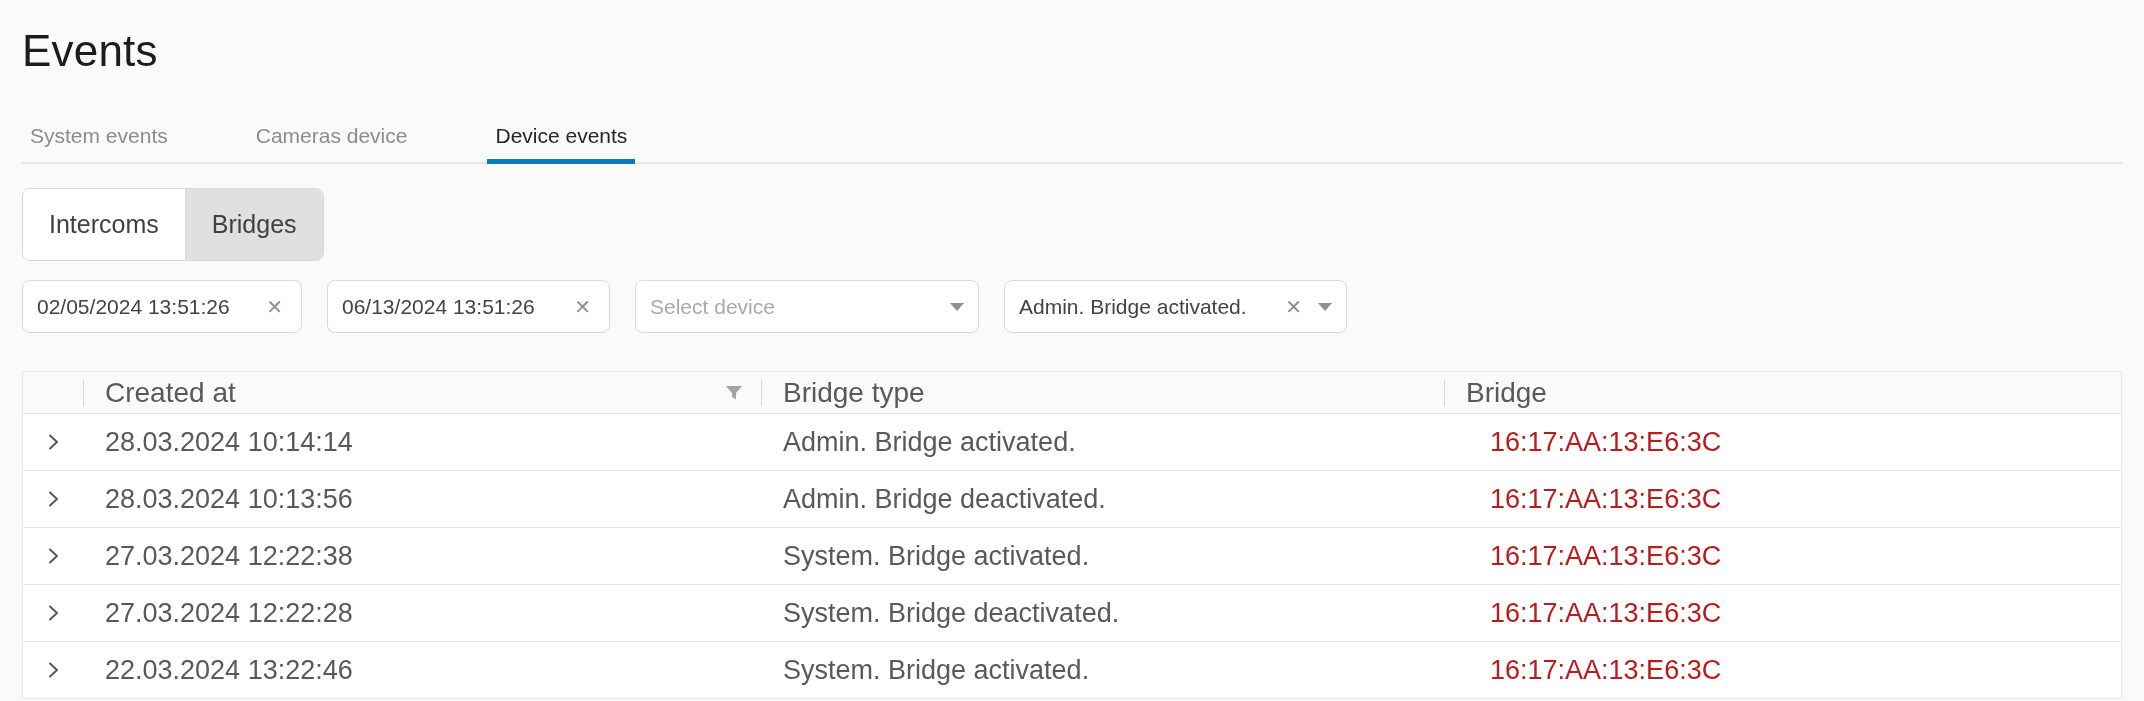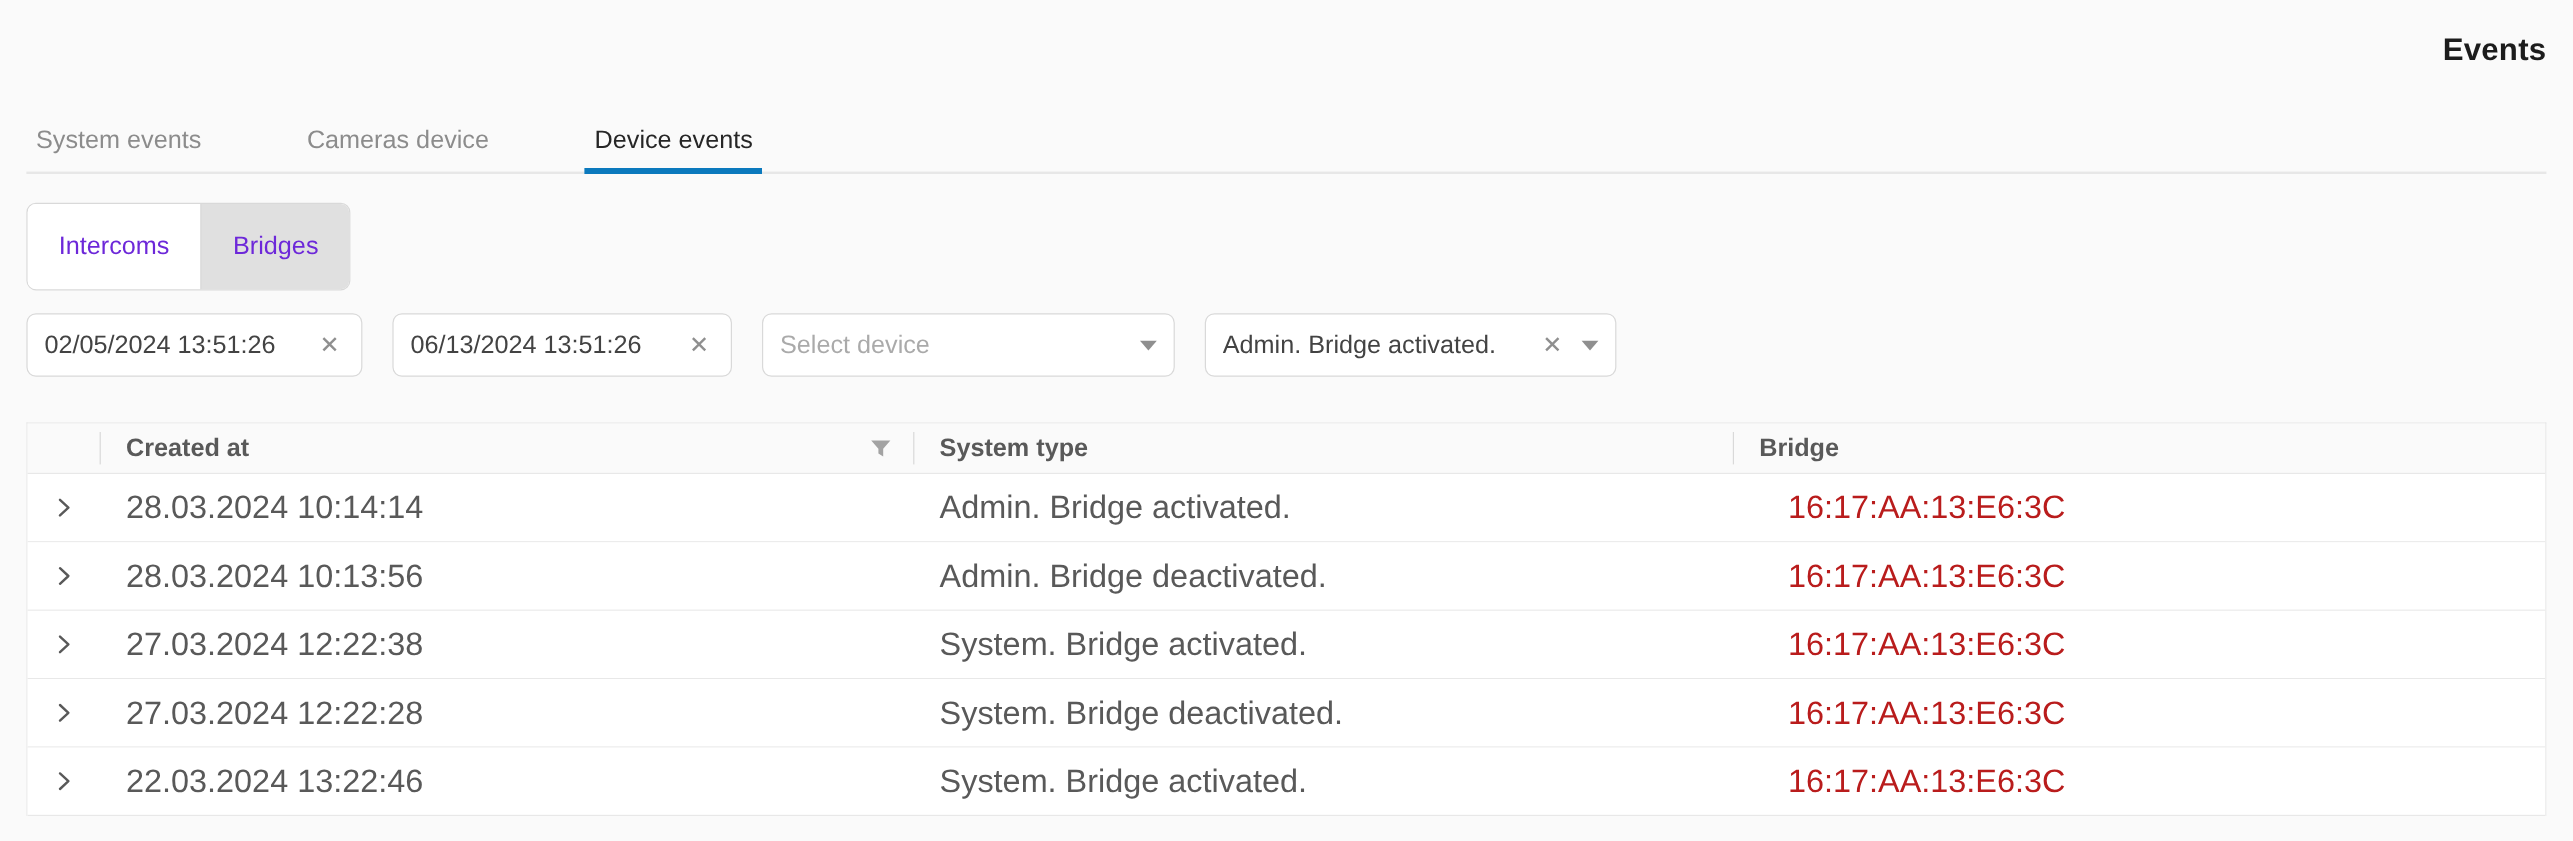--- a/index.html
+++ b/index.html
@@ -7,25 +7,24 @@
     width: 2144px; height: 701px;
     background: #fafafa;
     font-family: "Liberation Sans", sans-serif;
     overflow: hidden;
   }
   .page { padding: 0 22px; }
 
   
   .page-title {
     margin-top: 26px;
-    font-size: 26px;
-    font-weight: 700;
+    font-size: 44px;
+    font-weight: 400;
     color: #1c1c1c;
     letter-spacing: 0.2px;
-    text-align: right;
   }
 
   
   .tab-bar {
     margin-top: 46px;
     display: flex;
     align-items: flex-end;
     border-bottom: 2px solid #e7e7e7;
     height: 42px;
     gap: 32px;
@@ -55,22 +54,22 @@
     border: 1px solid #d9d9d9;
     border-radius: 8px;
     overflow: hidden;
     background: #fff;
   }
   .toggle-btn {
     height: 71px;
     padding: 0 26px;
     display: flex;
     align-items: center;
-    font-size: 21px;
-    color: #6d28d9;
+    font-size: 25px;
+    color: #404040;
     background: #fff;
     border: none;
     cursor: pointer;
     font-family: inherit;
   }
   .toggle-btn + .toggle-btn { border-left: 1px solid #d9d9d9; }
   .toggle-btn.active { background: #e0e0e0; }
 
   
   .filters {
@@ -137,22 +136,22 @@
   }
   .t-head {
     height: 42px;
     background: #fafafa;
   }
   .t-head .cell {
     position: relative;
     height: 100%;
     display: flex;
     align-items: center;
-    font-size: 21px;
-    font-weight: 700;
+    font-size: 28px;
+    font-weight: 400;
     color: #595959;
   }
   .t-head .cell + .cell::before {
     content: "";
     position: absolute;
     left: 0; top: 18%;
     height: 64%;
     width: 1px;
     background: #d9d9d9;
   }
@@ -242,21 +241,21 @@
     <div class="t-row t-head">
       <div class="cell c-expand"></div>
       <div class="cell">
         <span>Created at</span>
         <span class="funnel-icon">
           <svg width="18" height="16" viewBox="0 0 18 16">
             <path d="M1 1 h16 l-6 7 v6.5 l-4 -2.6 v-3.9 z" fill="#a3a3a3"></path>
           </svg>
         </span>
       </div>
-      <div class="cell">System type</div>
+      <div class="cell">Bridge type</div>
       <div class="cell">Bridge</div>
     </div>
 
     <div class="t-row t-body-row">
       <div class="cell c-expand">
         <button class="expand-btn">
           <svg width="22" height="22" viewBox="0 0 22 22">
               <path d="M8 4.5 L15 11 L8 17.5" fill="none" stroke="#595959" stroke-width="2" stroke-linecap="round" stroke-linejoin="round"></path>
             </svg>
         </button>

